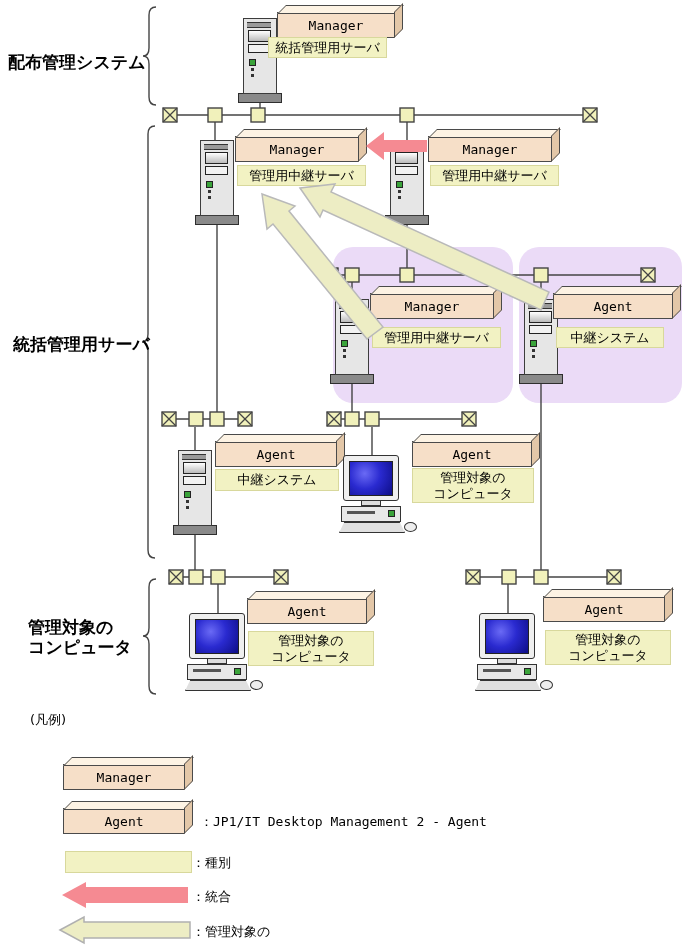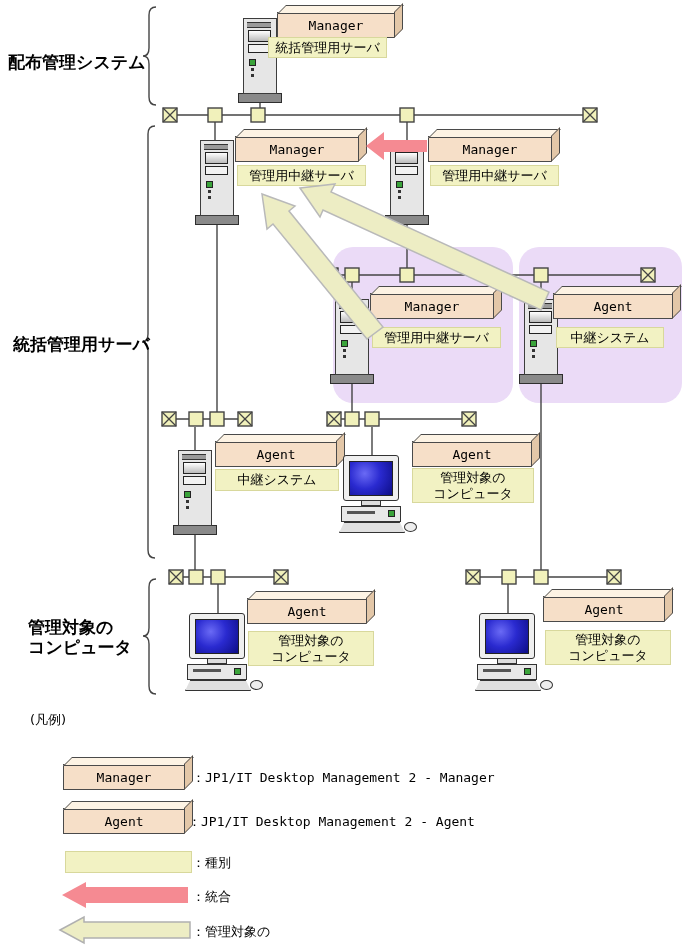--- a/index.html
+++ b/index.html
@@ -349,23 +349,22 @@
     <polygon points="366,146 384,132 384,140 427,140 427,152 384,152 384,160" fill="#f58a92"></polygon>
     <polygon points="62,895 86,882 86,887 188,887 188,903 86,903 86,908" fill="#f58a92"></polygon>
     <polygon points="60,930 84,917 84,922 190,922 190,938 84,938 84,943" fill="#ededc4" stroke="#b0b0b0" stroke-width="1.5"></polygon>
   </svg>
 
 
   <div class="ltitle" style="left:30px;top:711px">(凡例)</div>
   <div class="box3d" style="left:63px;top:764px;width:120px">
       <span>Manager</span>
     </div>
-  <div class="ldesc" style="left:192px;top:769px">：JP1/IT Desktop Management 2 - Manager</div>
   <div class="box3d" style="left:63px;top:808px;width:120px">
       <span>Agent</span>
     </div>
-  <div class="ldesc" style="left:188px;top:813px">：JP1/IT Desktop Management 2 - Agent</div>
+  <div class="ldesc" style="left:200px;top:813px">：JP1/IT Desktop Management 2 - Agent</div>
   <div class="tag swatch" style="left:65px;top:851px"></div>
   <div class="ldesc" style="left:192px;top:854px">：種別</div>
   <div class="ldesc" style="left:192px;top:888px">：統合</div>
   <div class="ldesc" style="left:192px;top:923px">：管理対象の</div>
 
 </div>
 
 </body></html>

